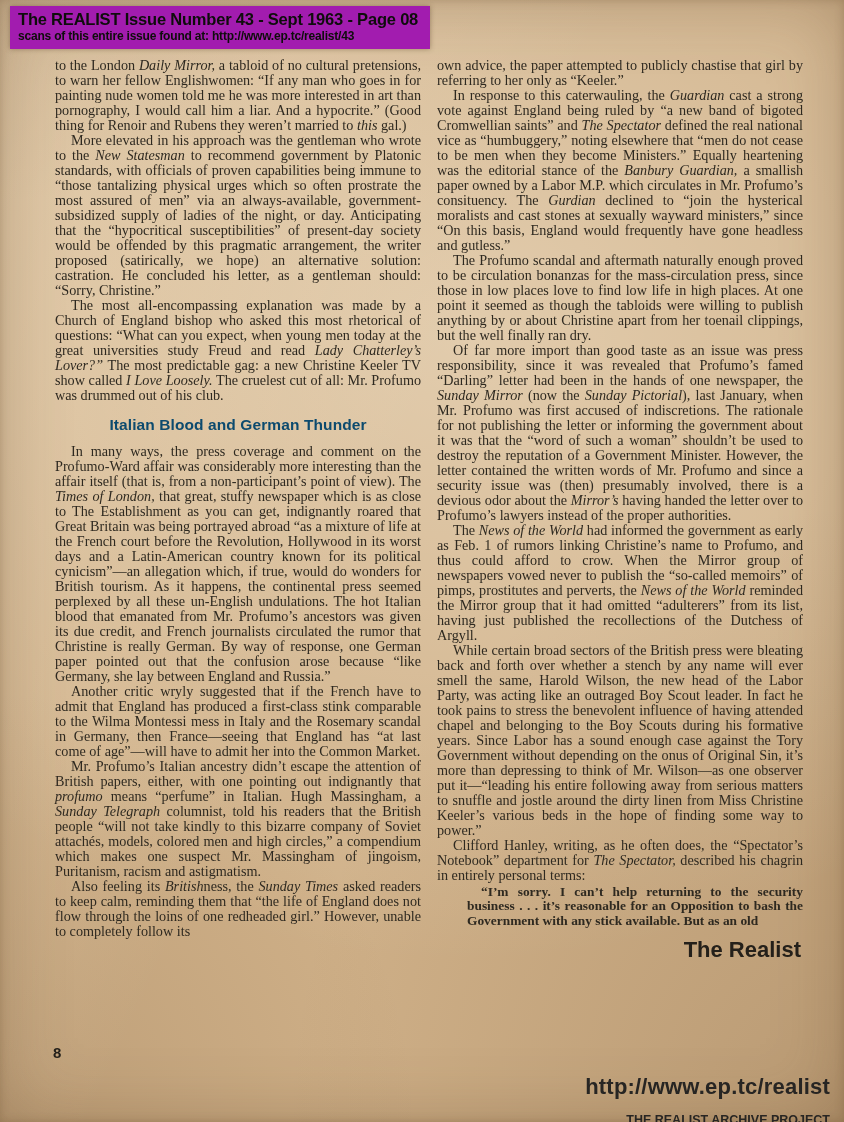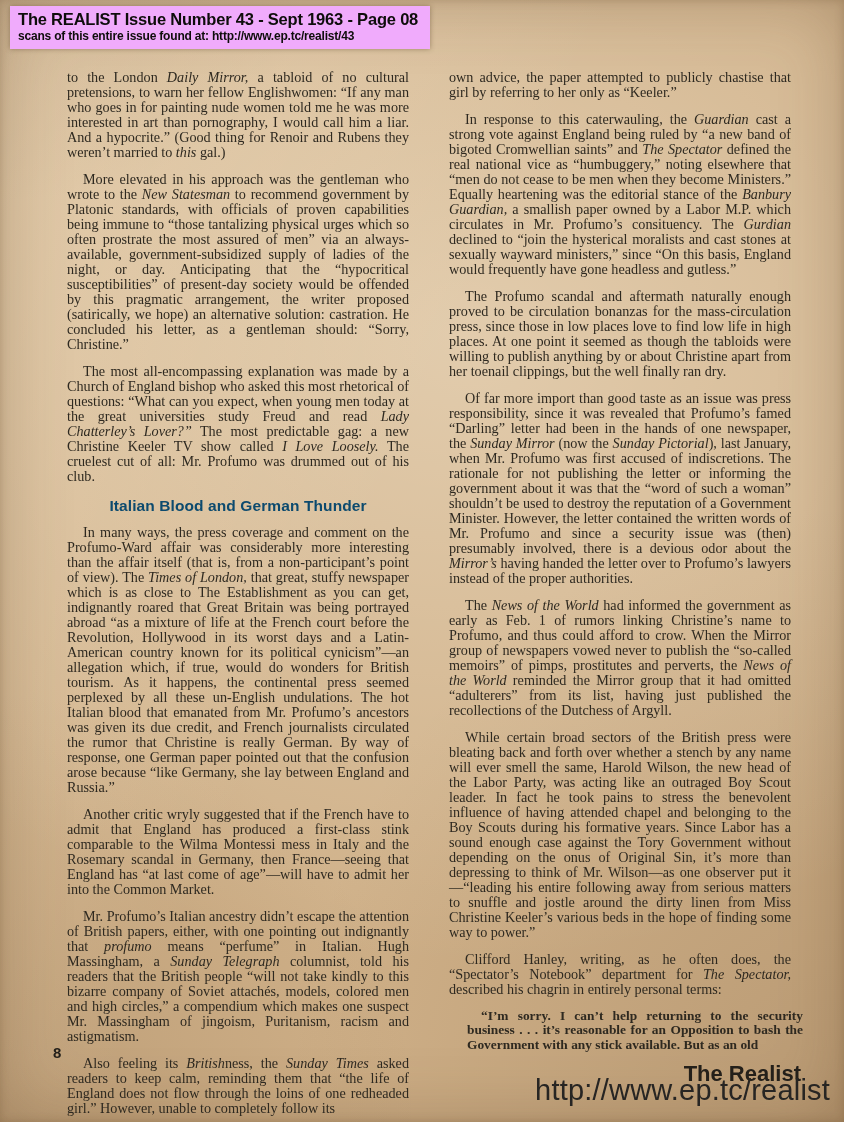--- a/index.html
+++ b/index.html
@@ -11,33 +11,33 @@
       radial-gradient(140% 90% at 55% 30%, rgba(255,246,228,0.40) 0%, rgba(255,246,228,0) 62%),
       radial-gradient(120% 100% at 100% 100%, rgba(110,78,44,0.22) 0%, rgba(110,78,44,0) 55%),
       radial-gradient(90% 70% at 0% 100%, rgba(110,78,44,0.18) 0%, rgba(110,78,44,0) 55%),
       radial-gradient(60% 30% at 0% 0%, rgba(120,90,55,0.18) 0%, rgba(120,90,55,0) 60%);
     box-shadow: inset 0 0 70px rgba(92,62,32,0.30), inset 0 0 10px rgba(92,62,32,0.25);
     font-family:"Liberation Serif","DejaVu Serif",serif;
     color:#2e2920;
   }
   .header-label {
     position:absolute; left:10px; top:6px;
-    background:#f0abfc; padding:4px 12px 5px 8px;
+    background:#a21caf; padding:4px 12px 5px 8px;
     box-shadow:0 0 5px rgba(80,60,30,0.45);
     font-family:"Liberation Sans","DejaVu Sans",sans-serif;
     color:#0e0d0b; line-height:1.15;
   }
   .header-title { font-size:16.5px; font-weight:bold; letter-spacing:-0.2px; }
   .header-sub   { font-size:12px;  font-weight:bold; letter-spacing:-0.2px; margin-top:1px; }
   .columns {
     position:absolute; left:55px; top:58px; width:748px;
     display:flex; justify-content:space-between;
   }
   .column { width:366px; font-size:14.2px; line-height:15px; text-align:justify; }
-  .para { margin:12px; }
+  .para { margin:0; }
   .para.indent { text-indent:16px; }
   .col-heading {
     font-family:"Liberation Sans","DejaVu Sans",sans-serif;
     font-weight:bold; font-size:15.5px; color:#0c4a6e;
     text-align:center; margin:14px 0 12px; letter-spacing:0.1px;
   }
   .blockquote {
     margin:2px 0 0 30px; font-weight:bold;
     font-size:13.4px; line-height:14.4px; text-indent:14px;
   }
@@ -48,21 +48,21 @@
   }
   .page-number {
     position:absolute; left:53px; top:1044px;
     font-family:"Liberation Sans","DejaVu Sans",sans-serif;
     font-weight:bold; font-size:15px; color:#24201a;
   }
   .footer {
     position:absolute; right:14px; top:1074px; text-align:right;
     font-family:"Liberation Sans","DejaVu Sans",sans-serif; color:#272523;
   }
-  .footer-url { font-size:29px; font-weight:normal; letter-spacing:0.2px;text-align:right; }
+  .footer-url { font-size:22px; font-weight:bold; letter-spacing:0.2px;text-align:right; }
   .footer-project { font-size:12.5px; font-weight:bold; margin-top:13px; }
   i { font-style:italic; }
 </style>
 </head>
 <body>
 
 <div class="header-label">
   <div class="header-title">The REALIST Issue Number 43 - Sept 1963 - Page 08</div>
   <div class="header-sub">scans of this entire issue found at: http://www.ep.tc/realist/43</div>
 </div>

